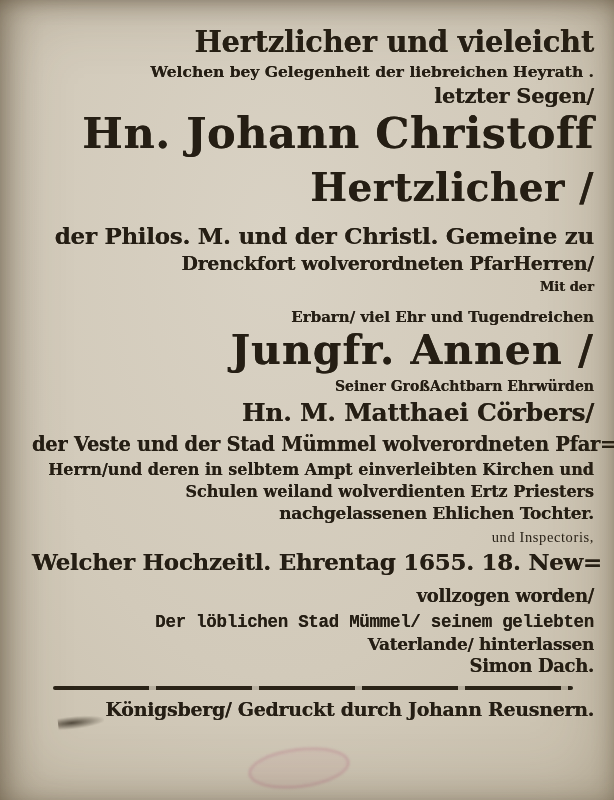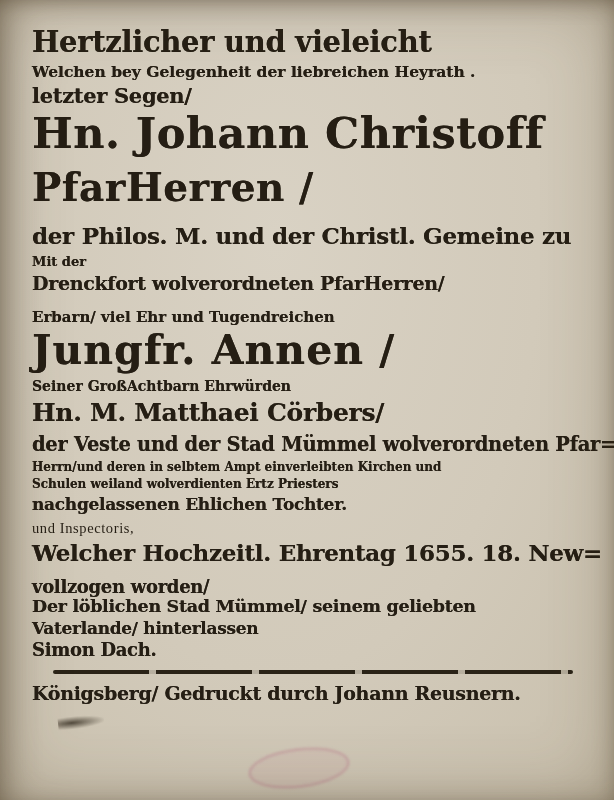--- a/index.html
+++ b/index.html
@@ -16,21 +16,21 @@
     position:absolute;inset:0;pointer-events:none;
     box-shadow:
       inset 0 0 70px rgba(80,62,38,0.30),
       inset 18px 0 35px -14px rgba(60,46,26,0.45),
       inset 0 10px 24px -12px rgba(60,46,26,0.40),
       inset -10px 0 26px -14px rgba(60,46,26,0.30);
   }
   .content{
     position:absolute;left:12px;right:0;top:0;
     padding:26px 20px 0 20px;
-    text-align:left;
+    text-align:right;
     color:#251e14;
   }
   .ln{
     font-weight:700;
     line-height:1.12;
     letter-spacing:-0.3px;
     text-shadow:0 0 0.5px rgba(37,30,20,0.85);
     white-space:nowrap;
   }
   
@@ -40,21 +40,21 @@
   .z4 {font-size:43px;letter-spacing:0.5px;}
   .z5 {font-size:39px;letter-spacing:0.5px;}
   .z6 {font-size:23px;}
   .z7 {font-size:19px;}
   .z8 {font-size:13px;letter-spacing:0;}
   .z9 {font-size:15px;letter-spacing:0;}
   .z10{font-size:41px;letter-spacing:1px;}
   .z11{font-size:14px;letter-spacing:0;}
   .z12{font-size:25px;}
   .z13{font-size:19.5px;}
-  .z14{font-size:12px;letter-spacing:0;}
+  .z14{font-size:16px;letter-spacing:0;}
   .z16{font-size:14.5px;font-weight:400;font-family:"Liberation Serif",serif;letter-spacing:0.6px;text-shadow:none;}
   .z17{font-size:17px;}
   .z18{font-size:23px;}
   .z19{font-size:18.5px;}
   .z20{font-size:18px;}
   .z21{font-size:17.5px;}
   .z22{font-size:17px;}
   .z23{font-size:18px;}
   .z24{font-size:19px;}
   .rule{
@@ -86,36 +86,36 @@
 </style>
 </head>
 <body>
 
 <div class="page">
   <div class="content">
     <div class="ln z1">Hertzlicher und vieleicht</div>
     <div class="ln z3" style="margin-top:5px;">Welchen bey Gelegenheit der liebreichen Heyrath .</div>
     <div class="ln z2" style="margin-top:3px;">letzter Segen/</div>
     <div class="ln z4" style="margin-top:2px;">Hn. Johann Christoff</div>
-    <div class="ln z5" style="margin-top:8px;">PfarHerren /</div>
+    <div class="ln z5" style="margin-top:8px;">Hertzlicher /</div>
     <div class="ln z6" style="margin-top:14px;">der Philos. M. und der Christl. Gemeine zu</div>
+    <div class="ln z7" style="margin-top:4px;">Drenckfort wolverordneten PfarHerren/</div>
     <div class="ln z8" style="margin-top:6px;">Mit der</div>
-    <div class="ln z7" style="margin-top:4px;">Drenckfort wolverordneten PfarHerren/</div>
     <div class="ln z9" style="margin-top:14px;">Erbarn/ viel Ehr und Tugendreichen</div>
     <div class="ln z10" style="margin-top:2px;">Jungfr. Annen /</div>
     <div class="ln z11" style="margin-top:6px;">Seiner GroßAchtbarn Ehrwürden</div>
     <div class="ln z12" style="margin-top:4px;">Hn. M. Matthaei Cörbers/</div>
     <div class="ln z13" style="margin-top:7px;">der Veste und der Stad Mümmel wolverordneten Pfar=</div>
     <div class="ln z14" style="margin-top:5px;">Herrn/und deren in selbtem Ampt einverleibten Kirchen und</div>
     <div class="ln z14" style="margin-top:4px;">Schulen weiland wolverdienten Ertz Priesters</div>
     <div class="ln z17" style="margin-top:3px;">nachgelassenen Ehlichen Tochter.</div>
     <div class="ln z16" style="margin-top:6px;">und Inspectoris,</div>
     <div class="ln z18" style="margin-top:4px;">Welcher Hochzeitl. Ehrentag 1655. 18. New=</div>
     <div class="ln z20" style="margin-top:11px;">vollzogen worden/</div>
-    <div class="ln z21" style="margin-top:0;">Der löblichen Stad Mümmel/ seinem geliebten</div>
+    <div class="ln z21" style="margin-top:7px;font-family:Liberation Mono, monospace;">Der löblichen Stad Mümmel/ seinem geliebten</div>
     <div class="ln z22" style="margin-top:2px;">Vaterlande/ hinterlassen</div>
     <div class="ln z23" style="margin-top:2px;">Simon Dach.</div>
     <div class="rule"></div>
     <div class="ln z24" style="margin-top:9px;">Königsberg/ Gedruckt durch Johann Reusnern.</div>
   </div>
 
   <div class="smudge"></div>
   <div class="stamp"></div>
   <div class="vignette"></div>
 </div>

